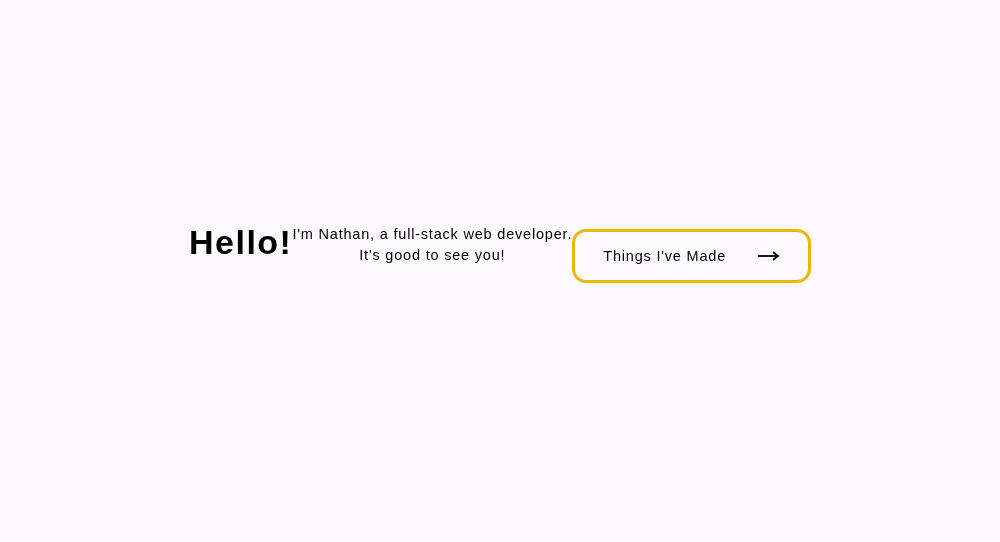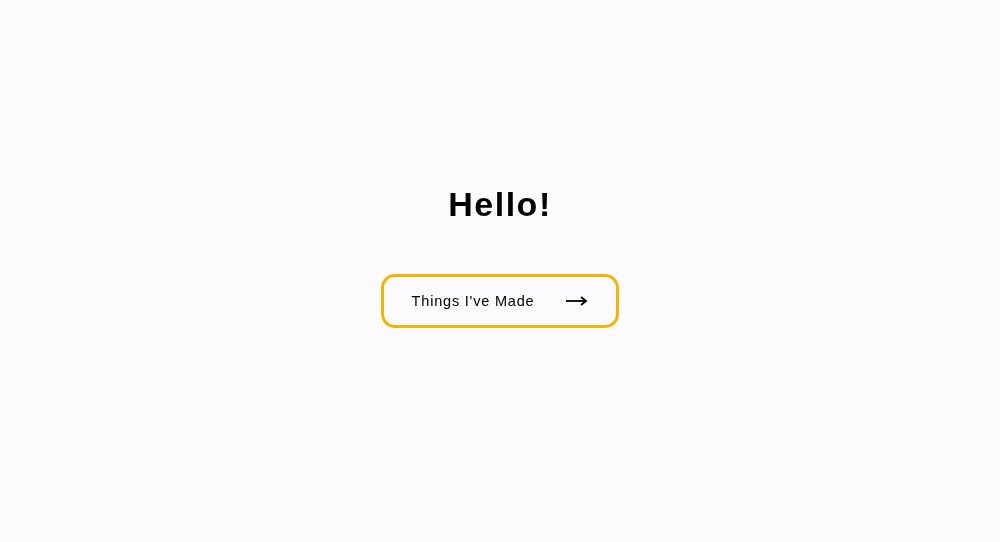--- a/index.html
+++ b/index.html
@@ -15,21 +15,21 @@
       font-family: -apple-system, BlinkMacSystemFont, "Segoe UI", Helvetica, Arial, sans-serif;
       display: flex;
       flex-direction: column;
       align-items: center;
       justify-content: center;
       position: relative;
     }
     
     .hero-container {
       display: flex;
-      flex-direction: column;
+      flex-direction: row;
       align-items: center;
       justify-content: center;
       text-align: center;
       margin-top: -30px;
     }
     
     .hero-title {
       font-size: 34px;
       font-weight: 700;
       color: #000;
@@ -85,20 +85,22 @@
       stroke: #000;
     }
   </style>
 </head>
 <body>
 
 <div class="hero-container">
   <h1 class="hero-title">Hello!</h1>
 
   <p class="hero-subtitle">
+    <span class="hero-subtitle-line">I'm Nathan, a full-stack web developer.</span>
+    <span class="hero-subtitle-line">It's good to see you!</span>
   </p>
 
   <a class="cta-button">
     <span class="cta-label">Things I've Made</span>
     <span class="arrow-icon">
       <svg viewBox="0 0 22 10" xmlns="http://www.w3.org/2000/svg">
         <line x1="0" y1="5" x2="19" y2="5" stroke-width="1.8"></line>
         <polyline points="15,1 20,5 15,9" stroke-width="1.8" fill="none"></polyline>
       </svg>
     </span>

